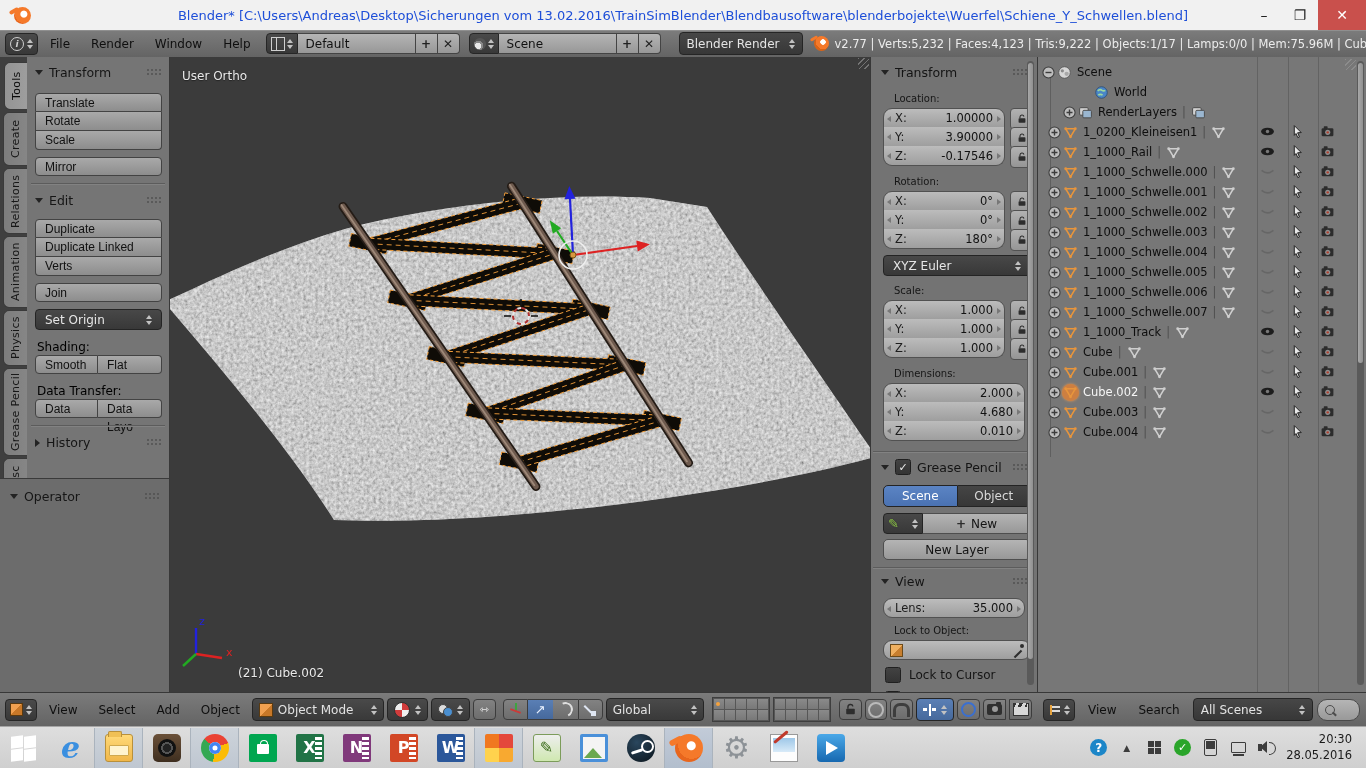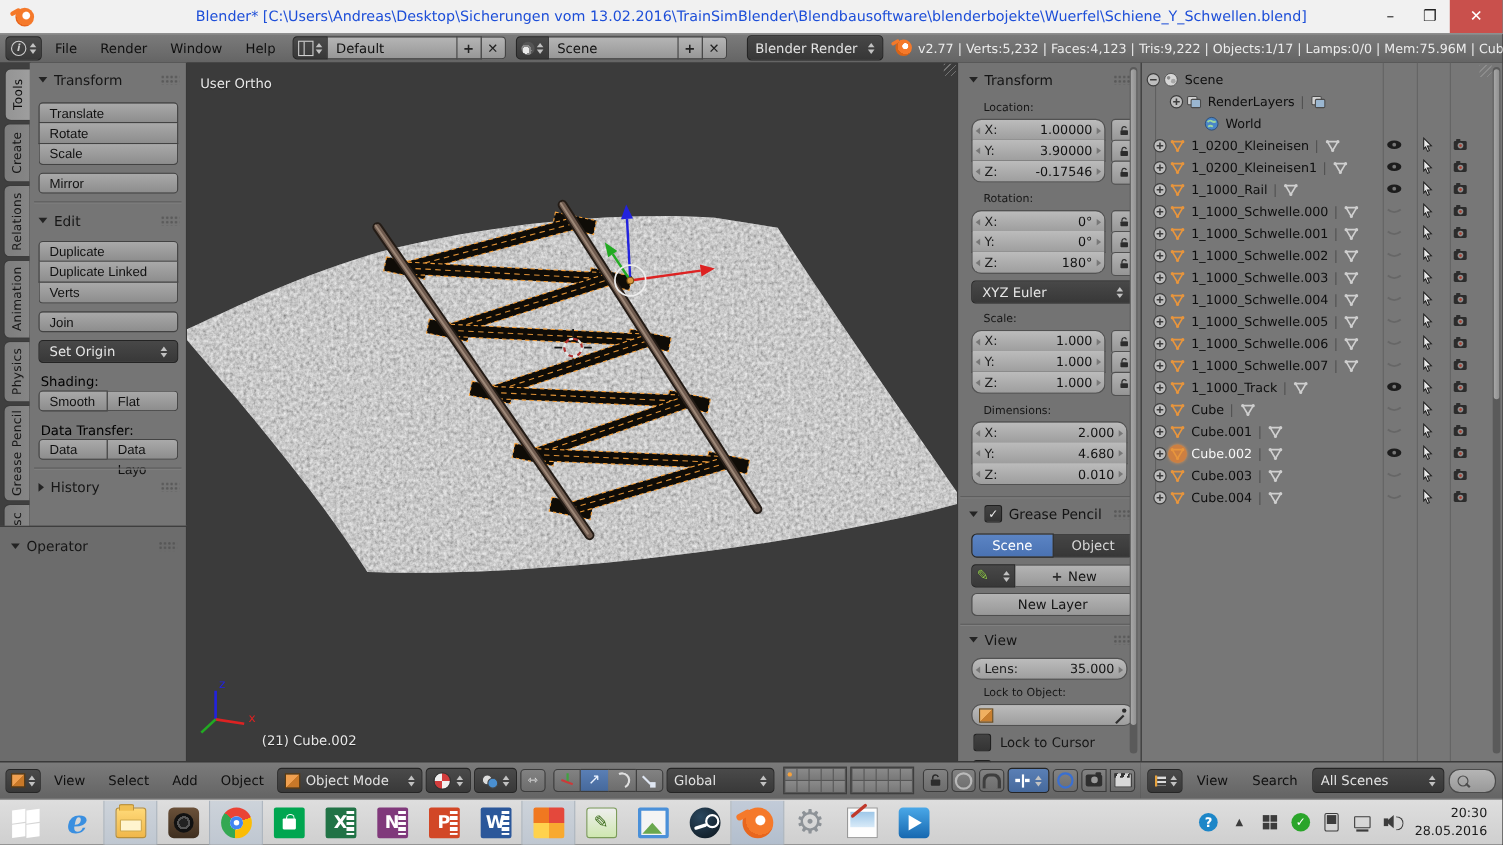--- a/index.html
+++ b/index.html
@@ -781,71 +781,44 @@
           <use href="#sym-minus"></use>
         </svg>
         <span class="iconwrap">
           <svg class="oli" viewBox="0 0 14 14">
             <use href="#sym-scene"></use>
           </svg>
         </span>
         <span class="ol-name">Scene</span>
       </div>
       <div class="ol-row">
+        <span style="width:40px;flex:none"></span>
+        <span style="width:15px;flex:none"></span>
+        <span class="iconwrap">
+          <svg class="oli" viewBox="0 0 14 14">
+            <use href="#sym-world"></use>
+          </svg>
+        </span>
+        <span class="ol-name">World</span>
+      </div>
+      <div class="ol-row">
         <span style="width:24px;flex:none"></span>
         <svg class="oli" viewBox="0 0 14 14">
           <use href="#sym-plus"></use>
         </svg>
         <span class="iconwrap">
           <svg class="oli" viewBox="0 0 14 14">
             <use href="#sym-layers"></use>
           </svg>
         </span>
         <span class="ol-name">RenderLayers</span>
         <span class="ol-sep">|</span>
         <svg class="oli" viewBox="0 0 14 14">
           <use href="#sym-layers"></use>
         </svg>
-      </div>
-      <div class="ol-row">
-        <span style="width:40px;flex:none"></span>
-        <span style="width:15px;flex:none"></span>
-        <span class="iconwrap">
-          <svg class="oli" viewBox="0 0 14 14">
-            <use href="#sym-world"></use>
-          </svg>
-        </span>
-        <span class="ol-name">World</span>
-      </div>
-      <div class="ol-row">
-        <span style="width:9px;flex:none"></span>
-        <svg class="oli" viewBox="0 0 14 14">
-          <use href="#sym-plus"></use>
-        </svg>
-        <span class="iconwrap">
-          <svg class="oli" viewBox="0 0 14 14" style="color:#e8953c">
-            <use href="#sym-tri"></use>
-          </svg>
-        </span>
-        <span class="ol-name">1_0200_Kleineisen</span>
-        <span class="ol-sep">|</span>
-        <svg class="oli" viewBox="0 0 14 14" style="color:#cfcfcf">
-          <use href="#sym-tri"></use>
-        </svg>
-        <span class="ol-right">
-        <svg class="oli" viewBox="0 0 14 14">
-            <use href="#sym-eye"></use>
-          </svg>
-        <svg class="oli" viewBox="0 0 14 14">
-            <use href="#sym-ptr"></use>
-          </svg>
-        <svg class="oli" viewBox="0 0 14 14">
-            <use href="#sym-cam"></use>
-          </svg>
-      </span>
       </div>
       <div class="ol-row">
         <span style="width:9px;flex:none"></span>
         <svg class="oli" viewBox="0 0 14 14">
           <use href="#sym-plus"></use>
         </svg>
         <span class="iconwrap">
           <svg class="oli" viewBox="0 0 14 14" style="color:#e8953c">
             <use href="#sym-tri"></use>
           </svg>

